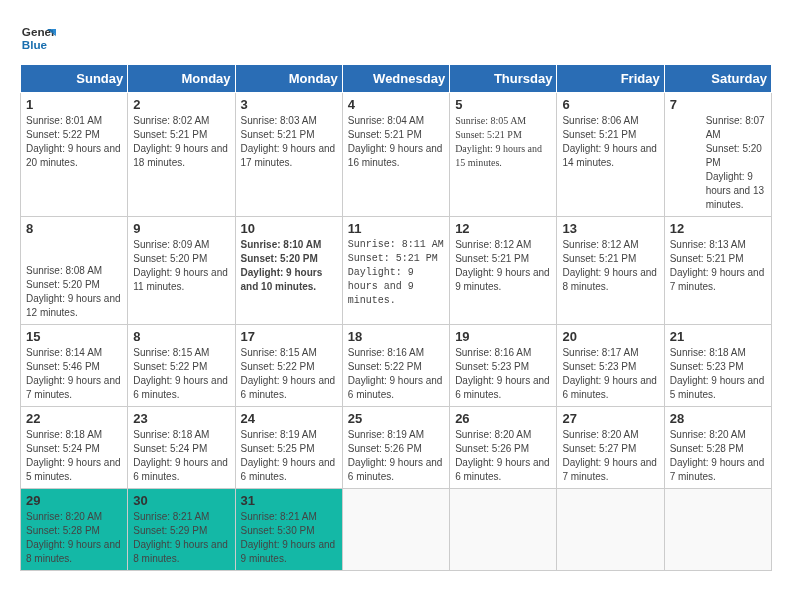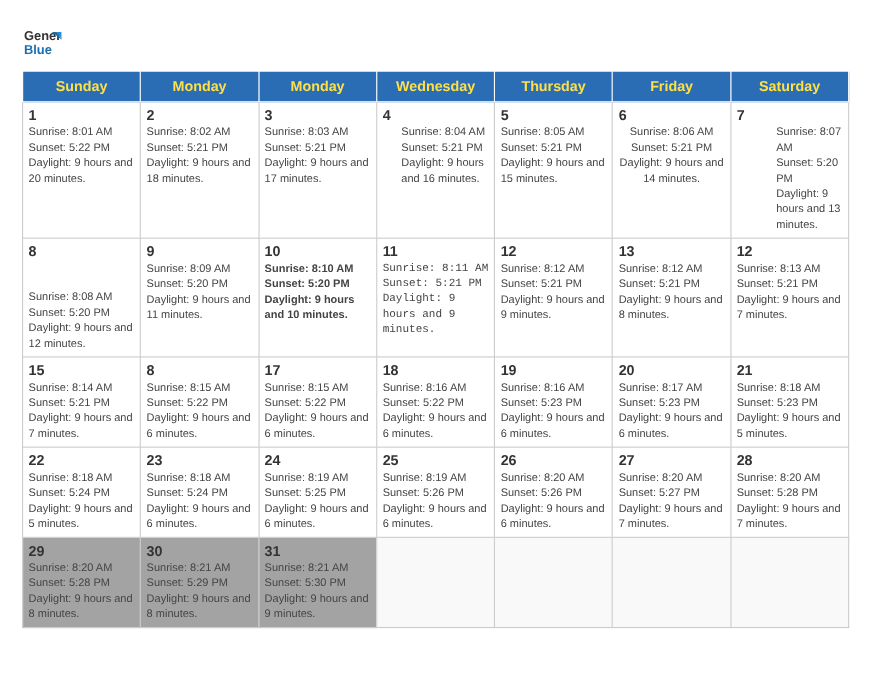--- a/index.html
+++ b/index.html
@@ -37,23 +37,23 @@
       font-size: 16px;
       color: #555;
     }
     .calendar {
       width: 100%;
       border-collapse: collapse;
       margin-top: 8px;
     }
     .calendar thead tr th {
       background-color: #2a6db5;
-      color: #fde047;
+      color: #ffffff;
       padding: 6px 4px;
-      text-align: center;
+      text-align: right;
       font-size: 13px;
       border: 1px solid #fff;
     }
     .calendar tbody tr td {
       vertical-align: top;
       border: 1px solid #ccc;
       padding: 4px 5px;
       font-size: 10.5px;
       color: #333;
       width: calc(100% / 7);
@@ -67,21 +67,21 @@
       font-weight: bold;
       display: block;
       margin-bottom: 2px;
     }
     .day-info {
       font-size: 10px;
       color: #444;
       line-height: 1.4;
     }
     .last-row td {
-      background: #a3a3a3;
+      background: #14b8a6;
     }
   </style>
 </head>
 <body>
 
 <div class="header-top">
   <div class="logo">
     <svg class="logo-icon" viewBox="0 0 40 40">
       <text x="2" y="18" font-size="13" font-weight="bold" fill="#333">General</text>
       <text x="2" y="32" font-size="13" font-weight="bold" fill="#1a6faf">Blue</text>
@@ -126,33 +126,33 @@
 Daylight: 9 hours and 18 minutes.</div>
         </td>
         <td>
           <span class="day-number">3</span>
           <div class="day-info" style="white-space: pre-line;">Sunrise: 8:03 AM
 Sunset: 5:21 PM
 Daylight: 9 hours and 17 minutes.</div>
         </td>
         <td>
           <span class="day-number">4</span>
-          <div class="day-info" style="white-space: pre-line; margin-left: 17px;">Sunrise: 8:04 AM
+          <div class="day-info" style="white-space: pre-line;">Sunrise: 8:04 AM
 Sunset: 5:21 PM
 Daylight: 9 hours and 16 minutes.</div>
         </td>
         <td>
           <span class="day-number">5</span>
-          <div class="day-info" style="white-space: pre-line;">Sunrise: 8:05 AM
+          <div class="day-info" style="white-space: pre-line; font-family: Liberation Serif, serif;">Sunrise: 8:05 AM
 Sunset: 5:21 PM
 Daylight: 9 hours and 15 minutes.</div>
         </td>
         <td>
           <span class="day-number">6</span>
-          <div class="day-info" style="white-space: pre-line; text-align: center;">Sunrise: 8:06 AM
+          <div class="day-info" style="white-space: pre-line;">Sunrise: 8:06 AM
 Sunset: 5:21 PM
 Daylight: 9 hours and 14 minutes.</div>
         </td>
         <td>
           <span class="day-number">7</span>
           <div class="day-info" style="white-space: pre-line; margin-left: 36px;">Sunrise: 8:07 AM
 Sunset: 5:20 PM
 Daylight: 9 hours and 13 minutes.</div>
         </td>
       </tr>
@@ -197,21 +197,21 @@
           <span class="day-number">12</span>
           <div class="day-info" style="white-space: pre-line;">Sunrise: 8:13 AM
 Sunset: 5:21 PM
 Daylight: 9 hours and 7 minutes.</div>
         </td>
       </tr>
       <tr>
         <td>
           <span class="day-number">15</span>
           <div class="day-info" style="white-space: pre-line;">Sunrise: 8:14 AM
-Sunset: 5:21 PM
+Sunset: 5:46 PM
 Daylight: 9 hours and 7 minutes.</div>
         </td>
         <td>
           <span class="day-number">8</span>
           <div class="day-info" style="white-space: pre-line;">Sunrise: 8:15 AM
 Sunset: 5:22 PM
 Daylight: 9 hours and 6 minutes.</div>
         </td>
         <td>
           <span class="day-number">17</span>

